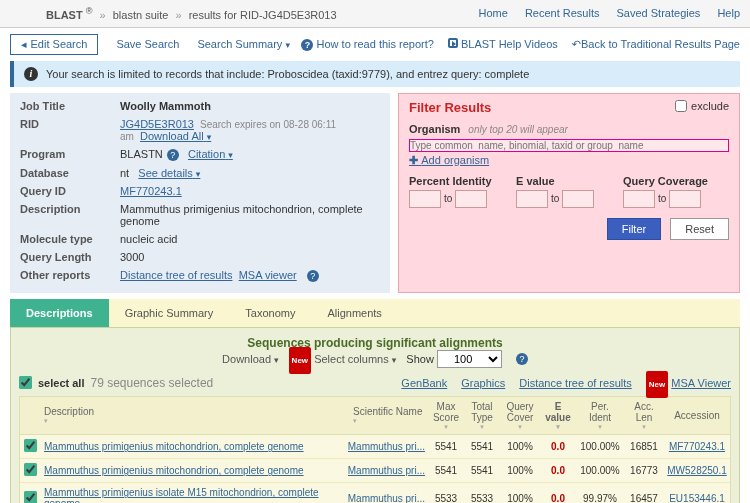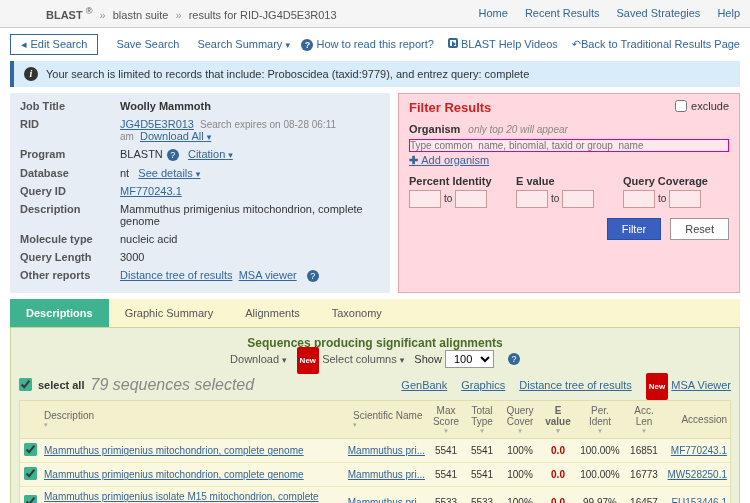--- a/index.html
+++ b/index.html
@@ -57,44 +57,44 @@
 .tabs { display: flex; margin: 6px 10px 0; background: #f9f6d0; }
 .tab { padding: 8px 16px; font-size: 11px; color: #555; cursor: pointer; }
 .tab.active { background: #3fb28f; color: #fff; font-weight: bold; }
 
 .results { margin: 0 10px; background: #edf0d8; border: 1px solid #c7d49c; padding: 8px; }
 .res-head { display: flex; justify-content: space-between; align-items: center; flex-direction: column; }
 .res-head h4 { color: #4a6b2a; font-size: 12px; font-weight: bold; }
 .res-tools { display: flex; align-items: center; gap: 10px; font-size: 11px; }
 .res-tools .dd { color: #555; cursor: pointer; }
 .new-badge { background: #c00; color: #fff; font-size: 8px; padding: 9px 3px; border-radius: 2px; font-weight: bold; }
-.show-sel { border: 1px solid #999; background: #fff; padding: 1px 4px; font-size: 11px; }
+.show-sel { border: 1px solid #999; background: #fff; padding: 1px 12px; font-size: 11px; }
 
 .sel-row { display: flex; justify-content: space-between; align-items: center; margin-top: 8px; font-size: 11px; }
 .sel-row .left { display: flex; align-items: center; gap: 6px; }
 .sel-row .left input { accent-color: #3fb28f; }
-.sel-row .left .cnt { color: #888; font-style: italic; font-size: 16px; }
+.sel-row .left .cnt { color: #888; font-size: 12px; }
 .sel-row .links { display: flex; align-items: center; gap: 14px; }
 .sel-row .links a { text-decoration: underline; }
 
 .table { margin-top: 6px; background: #faf8e0; border: 1px solid #dcdfb0; }
 .thead, .trow { display: flex; align-items: center; font-size: 10px; }
 .thead { background: #f3f1cd; color: #666; border-bottom: 1px solid #dcdfb0; }
 .th, .td { padding: 4px 3px; text-align: center; }
 .th { cursor: pointer; white-space: normal; line-height: 1.1; }
 .th .sort { font-size: 7px; color: #aaa; display: block; }
 .c-chk { flex: 0 0 20px; }
 .c-desc { flex: 1; text-align: left; padding-left: 4px; }
 .c-sci { flex: 0 0 78px; text-align: left; }
 .c-num { flex: 0 0 36px; }
 .c-cov { flex: 0 0 40px; }
 .c-e { flex: 0 0 36px; }
 .c-pi { flex: 0 0 48px; }
 .c-len { flex: 0 0 40px; }
-.c-acc { flex: 0 0 66px; text-align: right; }
+.c-acc { flex: 0 0 66px; text-align: center; }
 .trow { border-bottom: 1px solid #eceab8; }
 .trow .c-desc a, .trow .c-sci a, .trow .c-acc a { text-decoration: underline; font-size: 10px; }
 .trow .c-sci a { white-space: nowrap; overflow: hidden; text-overflow: ellipsis; display: block; }
 .trow input { accent-color: #3fb28f; }
 .td.c-e { color: #b00; font-weight: bold; }
 </style>
 </head>
 <body>
 
 <div class="topbar">
@@ -214,22 +214,22 @@
     <div class="btns">
       <button class="btn-filter">Filter</button>
       <button class="btn-reset">Reset</button>
     </div>
   </div>
 </div>
 
 <div class="tabs">
   <div class="tab active">Descriptions</div>
   <div class="tab">Graphic Summary</div>
+  <div class="tab">Taxonomy</div>
   <div class="tab">Alignments</div>
-  <div class="tab">Taxonomy</div>
 </div>
 
 <div class="results">
   <div class="res-head">
     <h4>Sequences producing significant alignments</h4>
     <div class="res-tools">
       <span class="dd"><span>Download</span> <span class="caret">▾</span></span>
       <span><span class="new-badge">New</span> <span class="dd"><span>Select columns</span> <span class="caret">▾</span></span></span>
       <span><span>Show</span> <select class="show-sel"><option>100</option></select></span>
       <span class="q-help">?</span>

